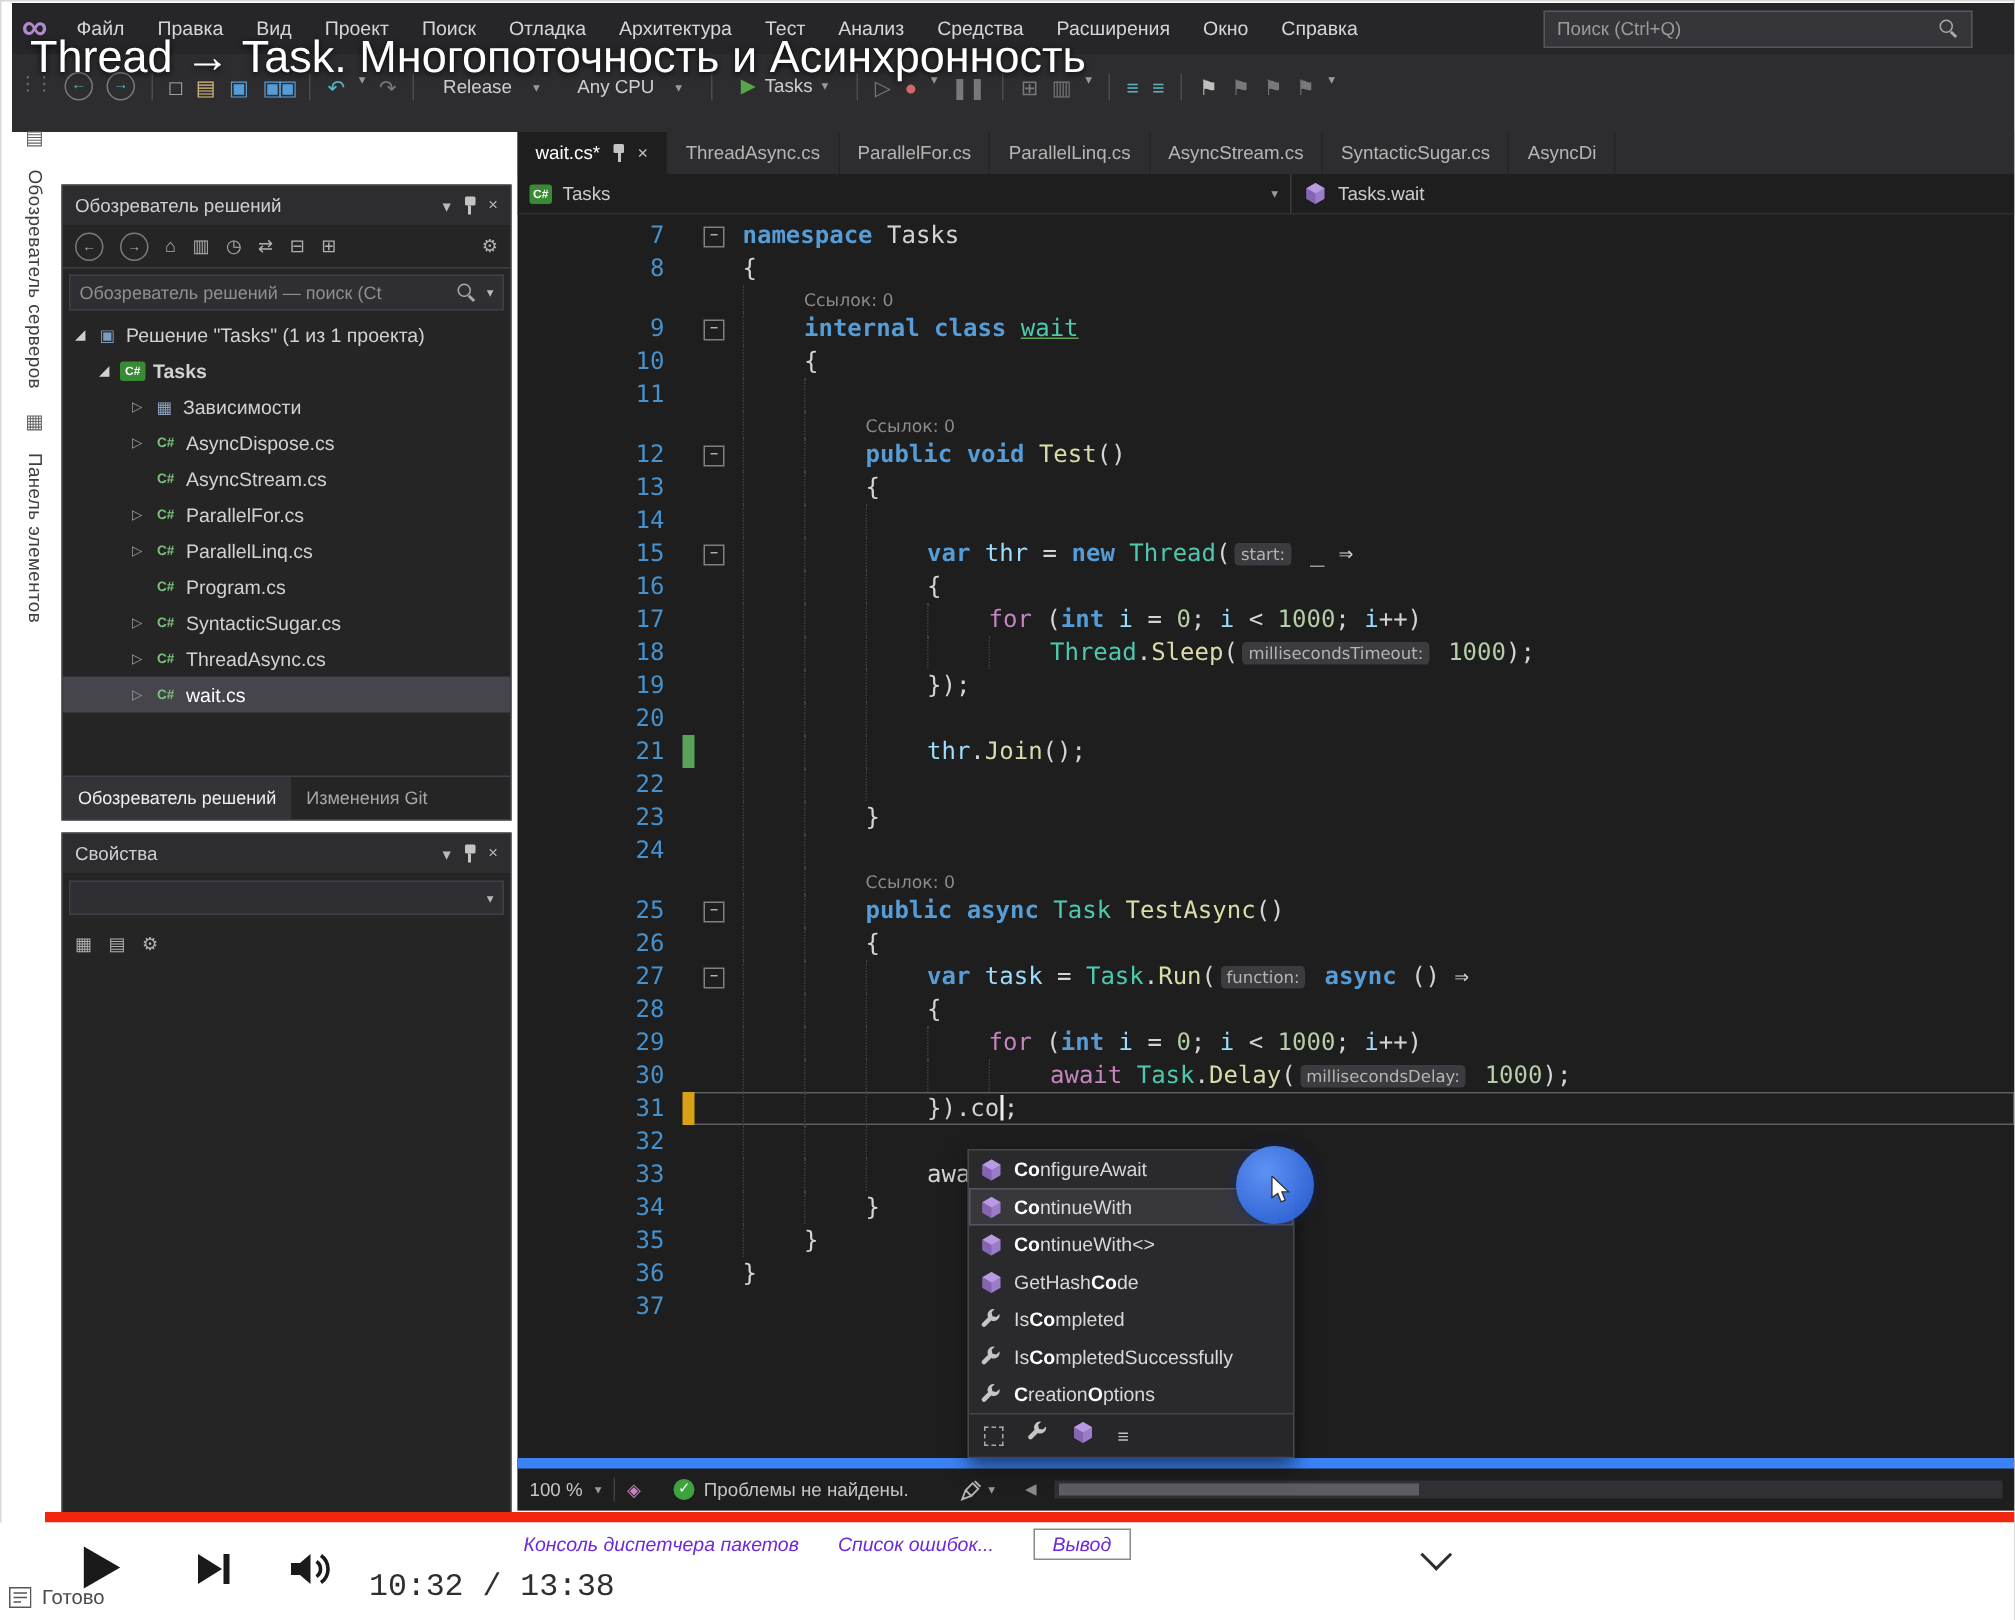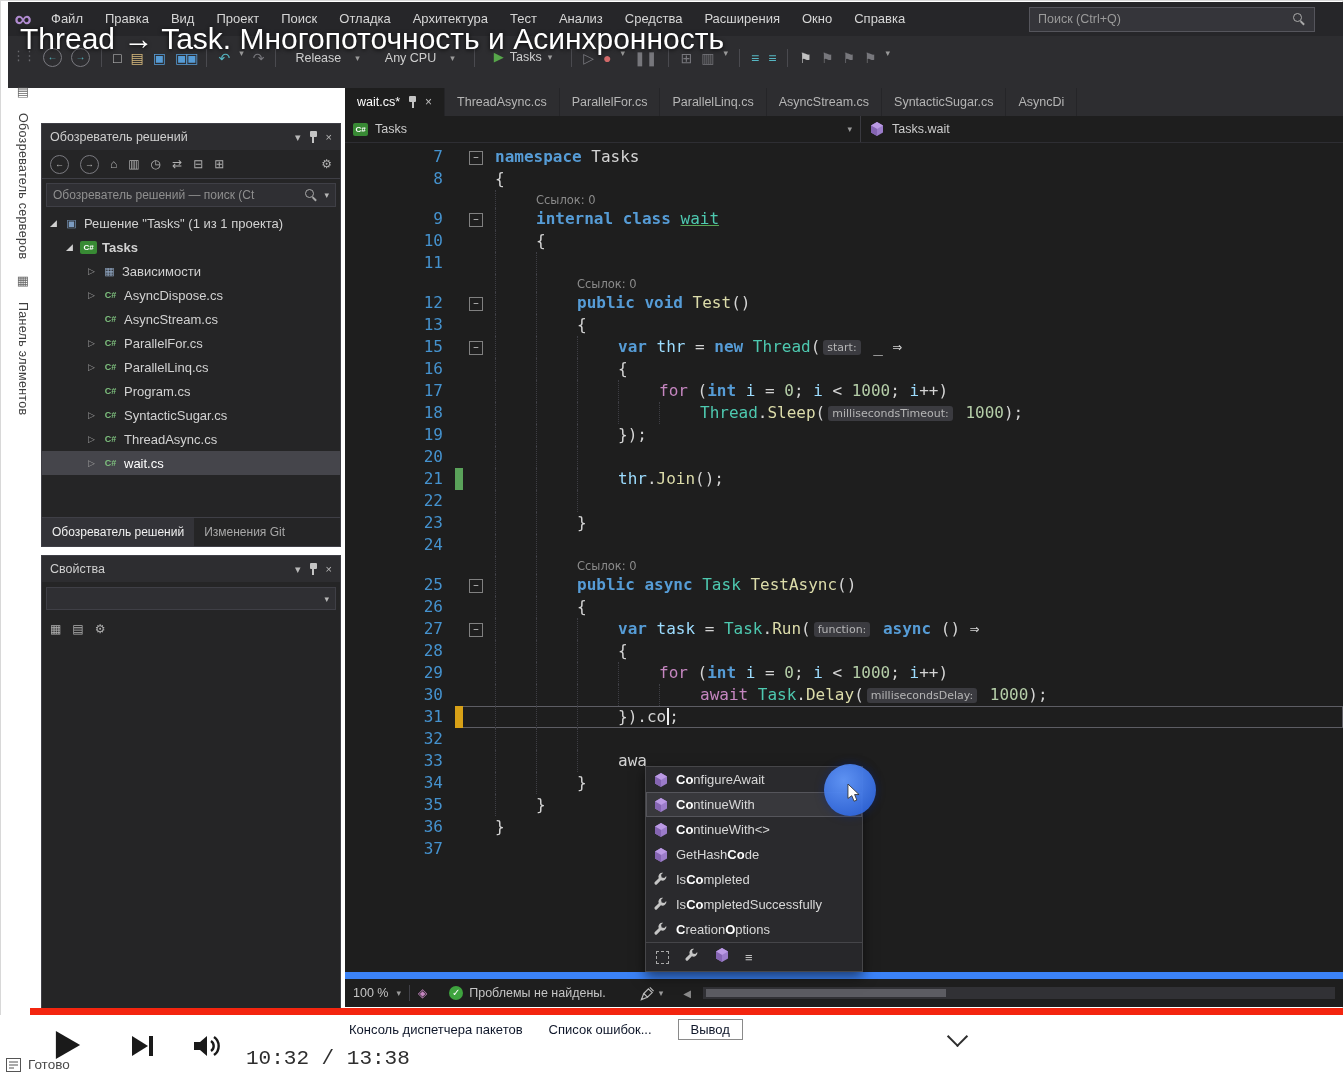--- a/index.html
+++ b/index.html
@@ -125,21 +125,21 @@
   .ii-foot .g{color:#c0c0c0;font-size:13px;}
   
   .click-circle{position:absolute;left:824px;top:764px;width:52px;height:52px;border-radius:50%;z-index:40;
                 background:radial-gradient(circle at 38% 32%, rgba(96,150,250,.96), rgba(34,90,216,.92));
                 box-shadow:0 0 8px rgba(10,40,140,.5);}
   .cursor-arrow{position:absolute;left:846px;top:784px;z-index:41;}
   
   .vprogress{position:absolute;left:30px;right:0;top:1008px;height:7px;background:#f3250f;z-index:20;}
   .player-bar{position:absolute;left:0;right:0;top:1015px;height:65px;background:#fff;z-index:21;}
   .bp-tabs{position:absolute;left:349px;top:4px;display:flex;align-items:center;gap:26px;}
-  .bp-tab{font-size:13px;color:#0f172a;}
+  .bp-tab{font-size:13px;color:#6d28d9;font-style:italic;}
   .bp-tab.boxed{border:1px solid #8a8a8a;padding:2px 12px;}
   .chev{position:absolute;left:950px;top:14px;width:13px;height:13px;border-right:2.5px solid #2e2e2e;
         border-bottom:2.5px solid #2e2e2e;transform:rotate(45deg);}
   .pb-play{position:absolute;left:54px;top:14px;}
   .pb-next{position:absolute;left:130px;top:18px;}
   .pb-vol{position:absolute;left:192px;top:18px;}
   .pb-time{position:absolute;left:246px;top:32px;font-size:21px;color:#2e2e2e;font-family:Liberation Mono, monospace;}
   .vs-status{position:absolute;left:6px;top:42px;display:flex;align-items:center;gap:7px;}
   .vs-status .st{font-size:13.5px;color:#4a4a4a;}
 </style>
@@ -445,20 +445,28 @@
         </div>
         <div class="crow">
           <span class="ln">13</span>
           <div class="rest">
             <span class="cbar"></span>
             <span class="fold"></span>
             <div class="ctext"><span class="ind"></span><span class="ind"></span><span class="tk-pl">{</span></div>
           </div>
         </div>
         <div class="crow">
+          <span class="ln">14</span>
+          <div class="rest">
+            <span class="cbar"></span>
+            <span class="fold"></span>
+            <div class="ctext"><span class="ind"></span><span class="ind"></span><span class="ind"></span></div>
+          </div>
+        </div>
+        <div class="crow">
           <span class="ln">15</span>
           <div class="rest">
             <span class="cbar"></span>
             <span class="fold">
               <span class="fbox">−</span>
             </span>
             <div class="ctext"><span class="ind"></span><span class="ind"></span><span class="ind"></span><span class="tk-kw">var </span><span class="tk-lv">thr </span><span class="tk-pl">= </span><span class="tk-kw">new </span><span class="tk-ty">Thread</span><span class="tk-pl">(</span><span class="tk-hint">start:</span><span class="tk-pl"> _ ⇒</span></div>
           </div>
         </div>
         <div class="crow">

